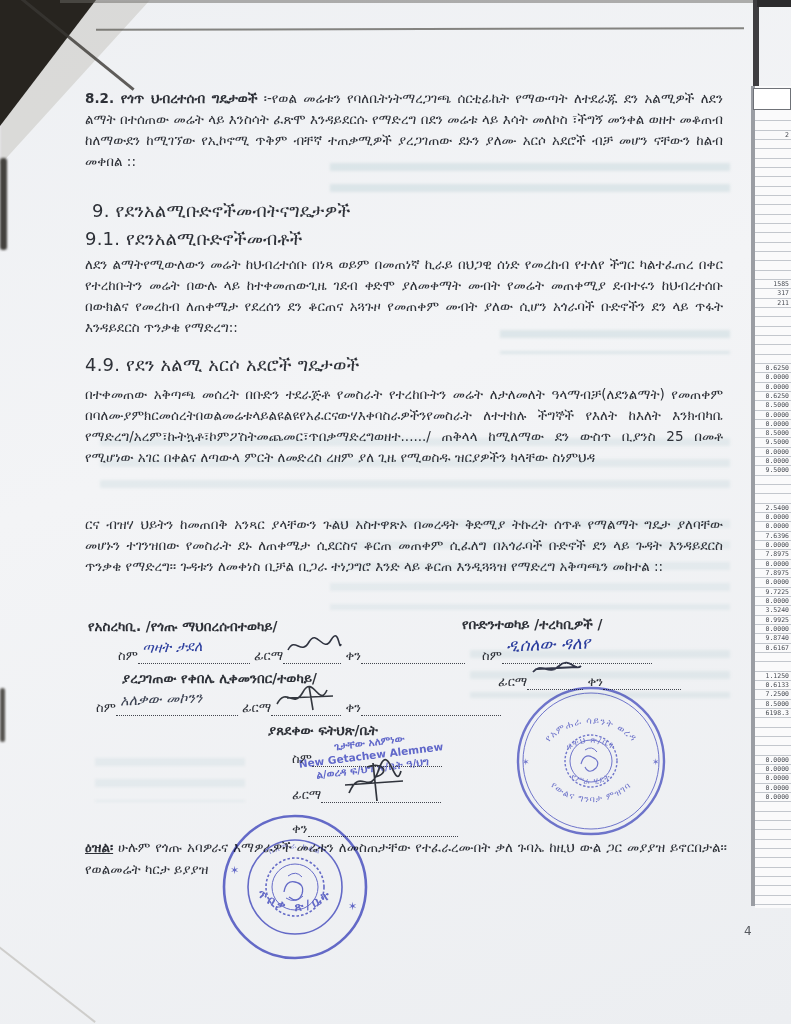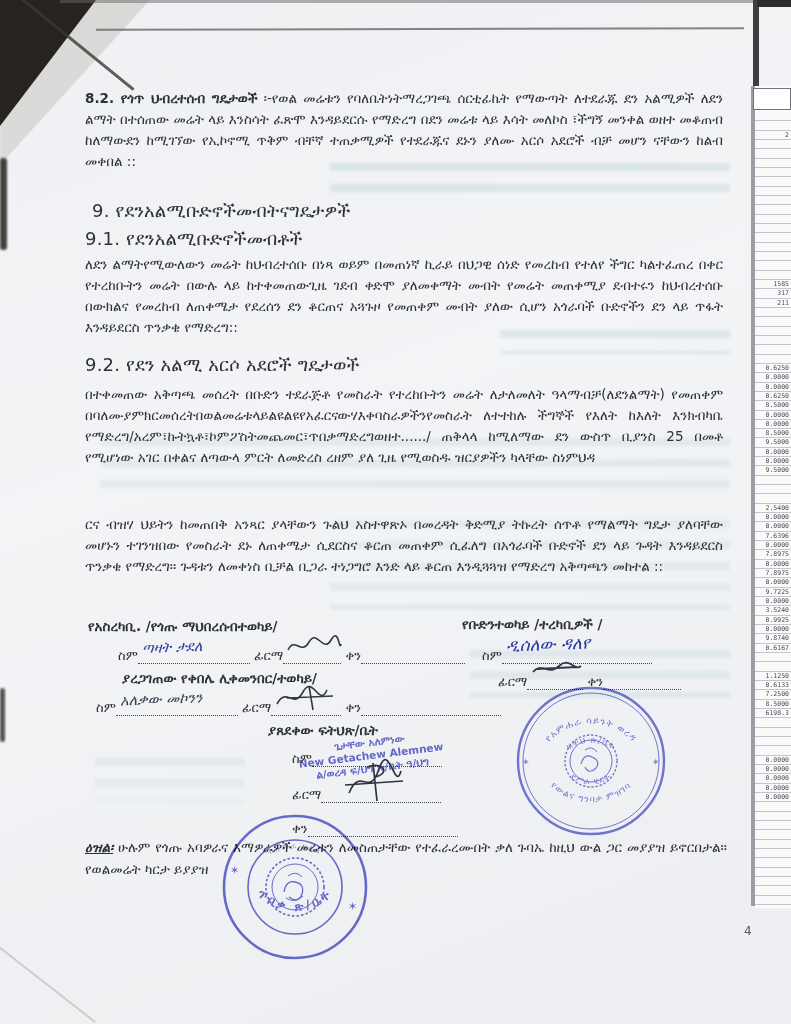--- a/index.html
+++ b/index.html
@@ -38,21 +38,21 @@
   .hw-blue{color:#2c3e9e;}
   .hw-ink{color:#3c4252;}
   .scrib{position:absolute;left:2px;top:-14px;overflow:visible;}
   
   .center-block{position:absolute;left:250px;top:722px;width:240px;font-size:13px;}
   .center-block .t{font-weight:bold;font-size:13.5px;margin-left:18px;}
   .namestamp{position:absolute;left:6px;top:14px;width:230px;text-align:center;
     color:#4d55c4;font-weight:bold;font-size:10.5px;line-height:13px;
     transform:rotate(-7deg);opacity:.88;pointer-events:none;}
   .note{position:absolute;left:85px;top:836px;width:642px;font-size:13.5px;line-height:22px;text-align:justify;}
-  .note .lbl{font-weight:bold;text-decoration:underline;font-style:italic;}
+  .note .lbl{font-weight:bold;text-decoration:underline;}
   .pageno{position:absolute;left:744px;top:924px;font-size:12px;color:#55585e;}
   
   .strip{position:absolute;left:755px;top:86px;width:36px;height:822px;background:#fafafb;}
   .strip-head{position:absolute;left:-2px;top:2px;width:36px;height:20px;border:1.2px solid #6f7278;background:#fff;}
   .srows{position:absolute;left:0;top:26px;width:36px;}
   .srow{height:9.33px;border-bottom:1px solid #c3c7cd;box-sizing:border-box;
     font-family:"DejaVu Sans Mono",monospace;font-size:6.5px;line-height:8.5px;
     color:#4a4e55;text-align:right;padding-right:2px;overflow:hidden;}
   
   .stamp{position:absolute;mix-blend-mode:multiply;opacity:.9;pointer-events:none;}
@@ -71,27 +71,27 @@
 <div class="corner-tr2"></div>
 <div class="fold-bl"></div>
 
 <div class="bleed" style="left:330px;top:163px;width:400px;height:36px"></div>
 <div class="bleed" style="left:500px;top:330px;width:230px;height:24px"></div>
 <div class="bleed" style="left:100px;top:438px;width:630px;height:60px;opacity:.35"></div>
 <div class="bleed" style="left:330px;top:520px;width:400px;height:90px;opacity:.3"></div>
 <div class="bleed" style="left:470px;top:650px;width:260px;height:48px;opacity:.35"></div>
 <div class="bleed" style="left:95px;top:758px;width:150px;height:44px;opacity:.3"></div>
 
-<div class="para" style="top:88px"><span class="b">8.2. የጎጥ ህብረተሰብ ግዴታወች</span><span> ፡-የወል መሬቱን የባለቤትነትማረጋገጫ ሰርቲፊኬት የማውጣት ለተደራጁ ደን አልሚዎች ለደን ልማት በተሰጠው መሬት ላይ እንስሳት ፈጽሞ እንዳይደርሱ የማድረግ በደን መሬቱ ላይ እሳት መለኮስ ፣ችግኝ መንቀል ወዘተ መቆጠብ ከለማውደን ከሚገኘው የኢኮኖሚ ጥቅም ብቸኛ ተጠቃሚዎች የተደራጁና ደኑን ያለሙ አርሶ አደሮች ብቻ መሆን ናቸውን ከልብ መቀበል ::</span></div>
+<div class="para" style="top:88px"><span class="b">8.2. የጎጥ ህብረተሰብ ግዴታወች</span><span> ፡-የወል መሬቱን የባለቤትነትማረጋገጫ ሰርቲፊኬት የማውጣት ለተደራጁ ደን አልሚዎች ለደን ልማት በተሰጠው መሬት ላይ እንስሳት ፈጽሞ እንዳይደርሱ የማድረግ በደን መሬቱ ላይ እሳት መለኮስ ፣ችግኝ መንቀል ወዘተ መቆጠብ ከለማውደን ከሚገኘው የኢኮኖሚ ጥቅም ብቸኛ ተጠቃሚዎች ያረጋገጠው ደኑን ያለሙ አርሶ አደሮች ብቻ መሆን ናቸውን ከልብ መቀበል ::</span></div>
 
 <div class="head" style="left:92px;top:200px">9. የደንአልሚቡድኖችመብትናግዴታዎች</div>
 <div class="head" style="left:85px;top:228px">9.1. የደንአልሚቡድኖችመብቶች</div>
 <div class="para" style="top:254px">ለደን ልማትየሚውለውን መሬት ከህብረተሰቡ በነጻ ወይም በመጠነኛ ኪራይ በህጋዊ ሰነድ የመረከብ የተለየ ችግር ካልተፈጠረ በቀር የተረከቡትን መሬት በውሉ ላይ ከተቀመጠውጊዜ ገደብ ቀድሞ ያለመቀማት መብት የመሬት መጠቀሚያ ደብተሩን ከህብረተሰቡ በውክልና የመረከብ ለጠቀሜታ የደረሰን ደን ቆርጠና አጓጉዞ የመጠቀም መብት ያለው ሲሆን አጎራባች ቡድኖችን ደን ላይ ጥፋት እንዳይደርስ ጥንቃቄ የማድረግ::</div>
 
-<div class="head" style="left:85px;top:354px">9.2. የደን አልሚ አርሶ አደሮች ግዴታወች</div>
+<div class="head" style="left:85px;top:354px">4.9. የደን አልሚ አርሶ አደሮች ግዴታወች</div>
 <div class="para" style="top:384px">በተቀመጠው አቅጣጫ መሰረት በቡድን ተደራጅቶ የመስራት የተረከቡትን መሬት ለታለመለት ዓላማብቻ(ለደንልማት) የመጠቀም በባለሙያምክርመሰረትበወልመሬቱላይልዩልዩየአፈርናውሃእቀባስራዎችንየመስራት ለተተከሉ ችግኞች የእለት ከእለት እንክብካቤ የማድረግ/አረም፣ኩትኳቶ፣ኮምፖስትመጨመር፣ጥበቃማድረግወዘተ....../ ጠቅላላ ከሚለማው ደን ውስጥ ቢያንስ 25 በመቶ የሚሆነው አገር በቀልና ለጣውላ ምርት ለመድረስ ረዘም ያለ ጊዜ የሚወስዱ ዝርያዎችን ካላቸው ስነምህዳ</div>
 <div class="para" style="top:514px">ርና ብዝሃ ህይትን ከመጠበቅ አንጻር ያላቸውን ጉልህ አስተዋጽኦ በመረዳት ቅድሚያ ትኩረት ሰጥቶ የማልማት ግዴታ ያለባቸው መሆኑን ተገንዝበው የመስራት ደኑ ለጠቀሜታ ሲደርስና ቆርጠ መጠቀም ሲፈለግ በአጎራባች ቡድኖች ደን ላይ ጉዳት እንዳይደርስ ጥንቃቄ የማድረግ፡፡ ጉዳቱን ለመቀነስ ቢቻል ቢጋራ ተነጋግሮ እንድ ላይ ቆርጠ እንዲጓጓዝ የማድረግ አቅጣጫን መከተል ::</div>
 
 <div class="sigtitle" style="left:88px;top:618px">የአስረካቢ. /የጎጡ ማህበረሰብተወካይ/</div>
 <div class="sigrow" style="left:118px;top:646px">
   <span>ስም</span><span class="slot" style="width:112px"><span class="hw hw-blue">ጣዛት ታደለ</span></span>
   <span>ፊርማ</span><span class="slot" style="width:58px"><svg class="scrib" width="58" height="26">
         <path d="M3,18 C10,4 16,24 24,10 S38,22 46,8 S54,20 56,12" fill="none" stroke="#2f3340" stroke-width="1.6"></path>
       </svg></span>
   <span>ቀን</span><span class="slot" style="width:104px"></span>

